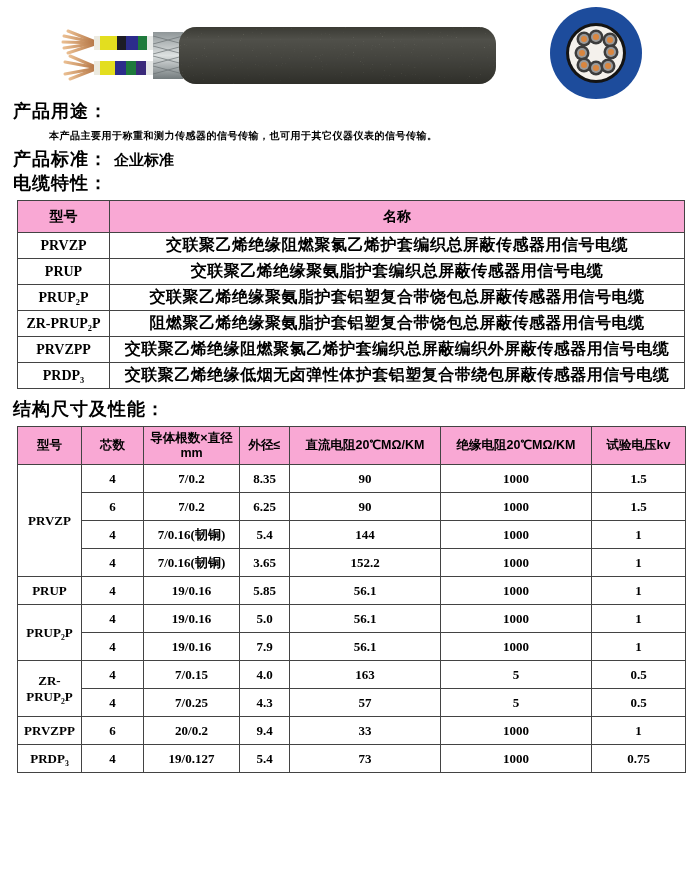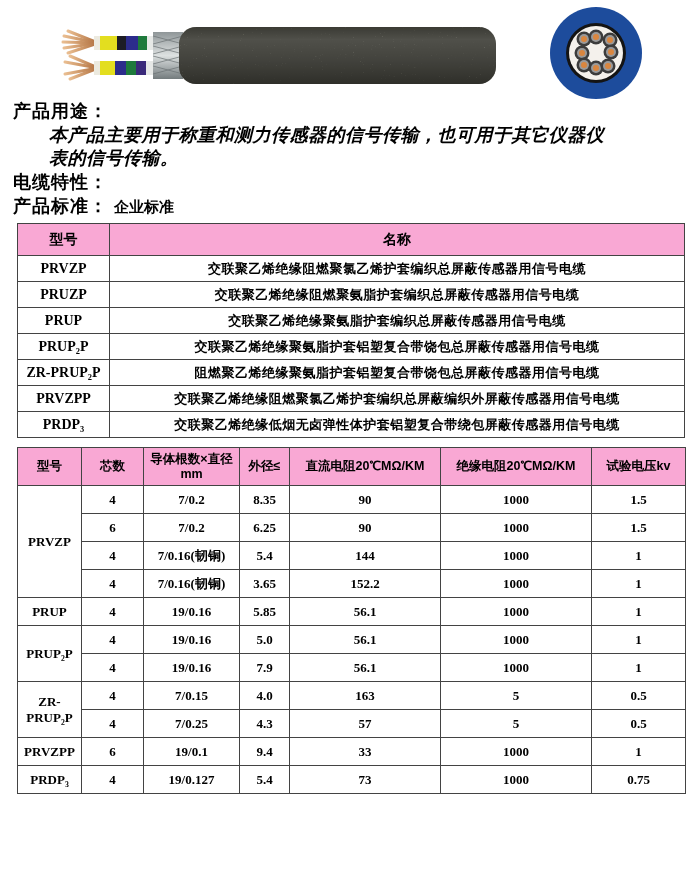--- a/index.html
+++ b/index.html
@@ -15,31 +15,31 @@
   .cable-photo { position:absolute; left:58px; top:22px; }
   .cross-section { position:absolute; left:549px; top:6px; }
 
   
   h2.sec {
     font-size:18px; font-weight:bold; letter-spacing:1px;
     line-height:23px; margin:0 0 1px 13px;
   }
   h2.sec .inline-val { font-size:15px; font-weight:bold; letter-spacing:0; margin-left:6px; }
   p.body-line {
-    font-size:18px; font-weight:bold; letter-spacing:0.5px;
-    line-height:23px; margin:0 0 1px 49px;font-style:italic;
+    font-size:10px; font-weight:bold; letter-spacing:0.5px;
+    line-height:23px; margin:0 0 1px 49px;
   }
 
   
   table { border-collapse:collapse; table-layout:fixed; width:668px; margin:5px 0 9px 17px; }
   th, td { border:1px solid #434343; text-align:center; vertical-align:middle; overflow:hidden; }
   th { background:#f9a8d4; font-weight:bold; }
 
   .t1 th { height:32px; font-size:14px; }
-  .t1 td { height:26px; font-size:13px; font-weight:bold; }
+  .t1 td { height:26px; font-size:16px; font-weight:bold; }
   .t1 td.model { font-family:"Liberation Serif", serif; font-size:14px; }
   .t1 td.name  { letter-spacing:0.5px; }
 
   .t2 th { height:38px; font-size:12.5px; white-space:pre-line; line-height:15px; padding:1px; }
   .t2 td { height:28px; font-size:13px; font-weight:bold; font-family:"Liberation Serif", serif; }
   .t2 td.model { font-size:13px; }
 </style>
 </head>
 <body>
 
@@ -155,45 +155,41 @@
             <circle cx="59" cy="60" r="5" fill="#9a9a9a"></circle>
             <circle cx="59" cy="60" r="3" fill="#d9863f"></circle>
         </g>
       </g>
     </svg>
   </div>
 
   <h2 class="sec">产品用途：</h2>
   <p class="body-line">本产品主要用于称重和测力传感器的信号传输，也可用于其它仪器仪表的信号传输。</p>
 
+  <h2 class="sec"><span>产品标准：</span><span class="inline-val">企业标准</span></h2>
+
   <h2 class="sec">电缆特性：</h2>
-
-  <h2 class="sec"><span>产品标准：</span><span class="inline-val">企业标准</span></h2>
 
   <table class="t1">
     <colgroup>
         <col style="width:92px">
         <col>
       </colgroup>
     <thead>
       <tr>
         <th>型号</th>
         <th>名称</th>
       </tr>
     </thead>
     <tbody>
       <tr>
           <td class="model">PRVZP</td>
           <td class="name">交联聚乙烯绝缘阻燃聚氯乙烯护套编织总屏蔽传感器用信号电缆</td>
         </tr>
       <tr>
-          <td class="model">PRUZP</td>
-          <td class="name">交联聚乙烯绝缘阻燃聚氨脂护套编织总屏蔽传感器用信号电缆</td>
-        </tr>
-      <tr>
           <td class="model">PRUP</td>
           <td class="name">交联聚乙烯绝缘聚氨脂护套编织总屏蔽传感器用信号电缆</td>
         </tr>
       <tr>
           <td class="model">PRUP₂P</td>
           <td class="name">交联聚乙烯绝缘聚氨脂护套铝塑复合带饶包总屏蔽传感器用信号电缆</td>
         </tr>
       <tr>
           <td class="model">ZR-PRUP₂P</td>
           <td class="name">阻燃聚乙烯绝缘聚氨脂护套铝塑复合带饶包总屏蔽传感器用信号电缆</td>
@@ -202,20 +198,21 @@
           <td class="model">PRVZPP</td>
           <td class="name">交联聚乙烯绝缘阻燃聚氯乙烯护套编织总屏蔽编织外屏蔽传感器用信号电缆</td>
         </tr>
       <tr>
           <td class="model">PRDP₃</td>
           <td class="name">交联聚乙烯绝缘低烟无卤弹性体护套铝塑复合带绕包屏蔽传感器用信号电缆</td>
         </tr>
     </tbody>
   </table>
 
+  <h2 class="sec">结构尺寸及性能：</h2>
   <table class="t2">
     <colgroup>
       <col style="width:64px">
         <col style="width:62px">
         <col style="width:96px">
       <col style="width:50px">
         <col style="width:151px">
         <col style="width:151px">
         <col style="width:94px">
     </colgroup>
@@ -309,21 +306,21 @@
         <td>7/0.25</td>
         <td>4.3</td>
         <td>57</td>
         <td>5</td>
         <td>0.5</td>
       </tr>
 
       <tr>
         <td class="model">PRVZPP</td>
         <td>6</td>
-        <td>19/0.1</td>
+        <td>20/0.2</td>
         <td>9.4</td>
         <td>33</td>
         <td>1000</td>
         <td>1</td>
       </tr>
 
       <tr>
         <td class="model">PRDP₃</td>
         <td>4</td>
         <td>19/0.127</td>

